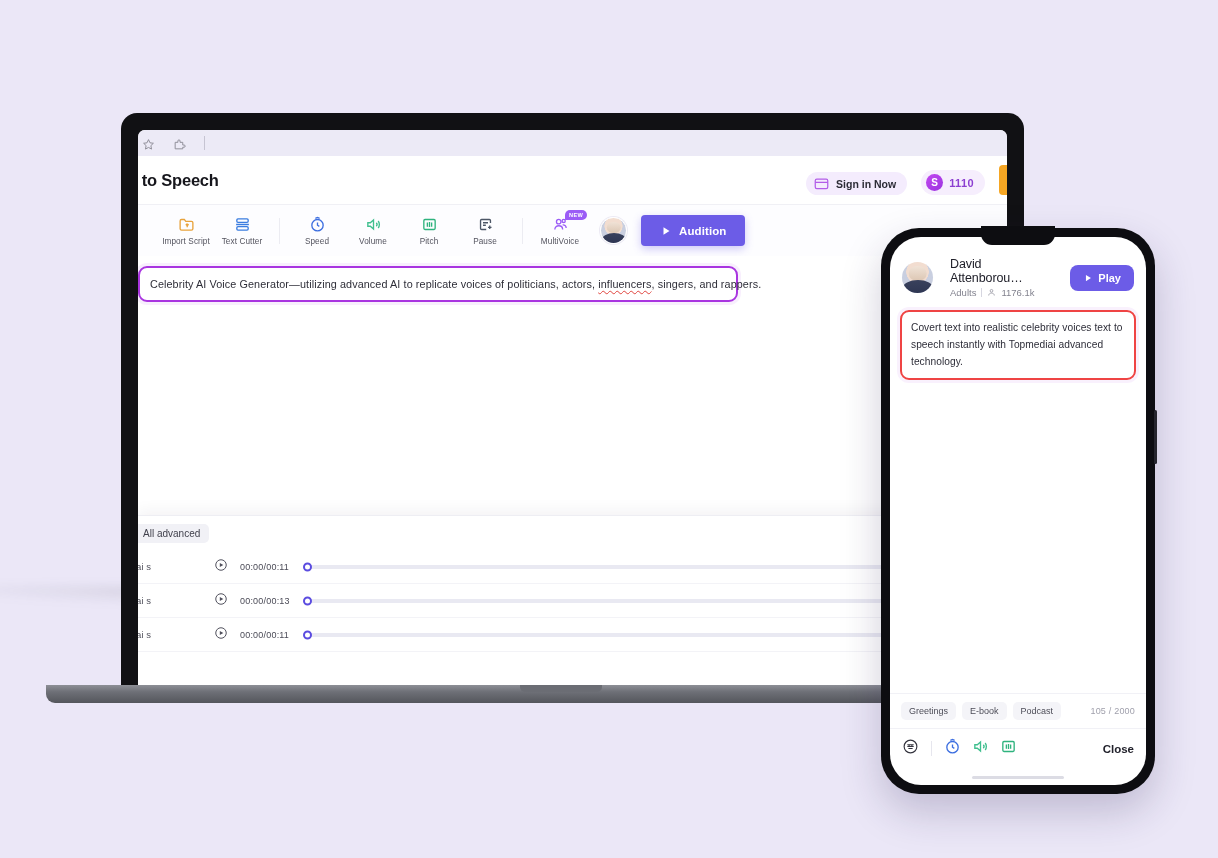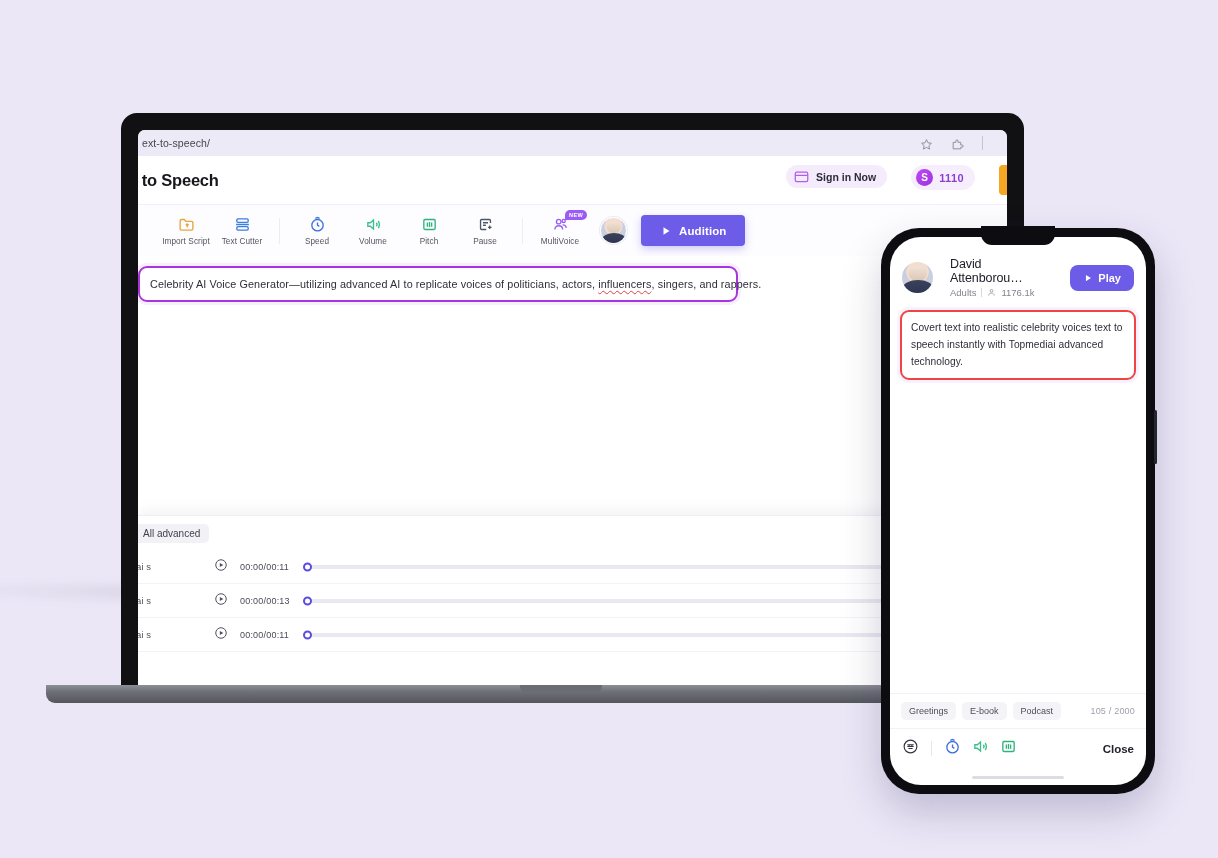--- a/index.html
+++ b/index.html
@@ -52,21 +52,21 @@
   .chrome-icons { display: flex; align-items: center; gap: 18px; padding-right: 14px; }
   .chrome-ico { width: 13px; height: 13px; opacity: .62; }
   .chrome-div { width: 1px; height: 14px; background: #c6c4d2; }
 
   
   .app-header {
     height: 48px; background: #fff; display: flex; align-items: center;
     padding: 0 0 0 0; position: relative;
   }
   .app-title { font-size: 16.5px; font-weight: 700; color: #16161c; letter-spacing: -.2px; margin-left: -6px; }
-  .header-right { margin-left: auto; display: flex; align-items: flex-start; gap: 24px; padding-right: 0; }
+  .header-right { margin-left: auto; display: flex; align-items: flex-end; gap: 14px; padding-right: 0; }
   .pill-signin {
     display: flex; align-items: center; gap: 7px;
     background: #f4ecfd; border-radius: 13px; padding: 5px 11px 5px 8px;
   }
   .pill-signin .label { font-size: 10.5px; font-weight: 700; color: #2c2c36; white-space: nowrap; }
   .pill-credits {
     display: flex; align-items: center; gap: 6px;
     background: #f6eefd; border-radius: 13px; padding: 4px 11px 4px 5px;
   }
   .coin {
@@ -265,21 +265,20 @@
 
 <div class="stage">
 
   <div class="base-shadow"></div>
 
   <div class="laptop">
     <div class="laptop-shell">
       <div class="laptop-screen">
 
         <div class="chrome-bar">
-          <div class="url-text">ext-to-speech/</div>
           <div class="chrome-icons">
             <span class="chrome-ico">
               <svg viewBox="0 0 24 24" fill="none" stroke="#55555f" stroke-width="1.8">
                   <path d="M12 3l2.8 5.9 6.2.8-4.6 4.4 1.2 6.4L12 17.4 6.4 20.5l1.2-6.4L3 9.7l6.2-.8z"></path>
                 </svg>
             </span>
             <span class="chrome-ico">
               <svg viewBox="0 0 24 24" fill="none" stroke="#55555f" stroke-width="1.8">
                   <path d="M4 8h5V5.5a2 2 0 114 0V8h5v5h2.5a2 2 0 110 4H18v3H4z"></path>
                 </svg>

